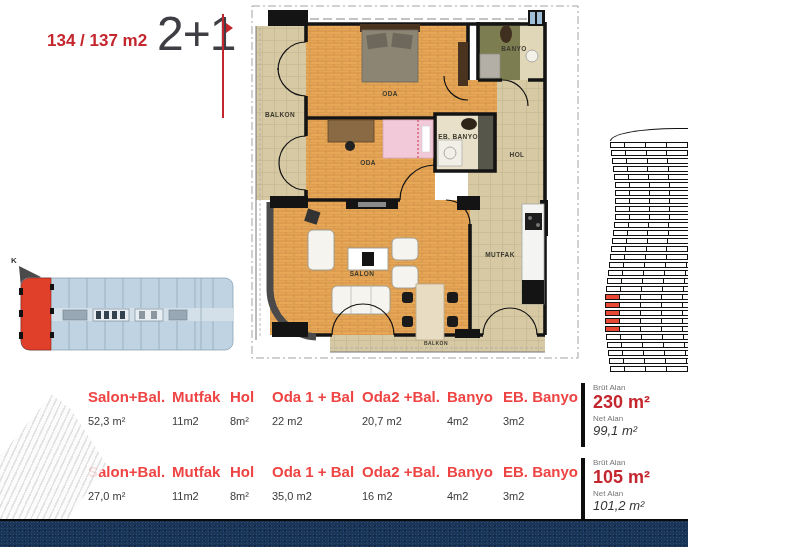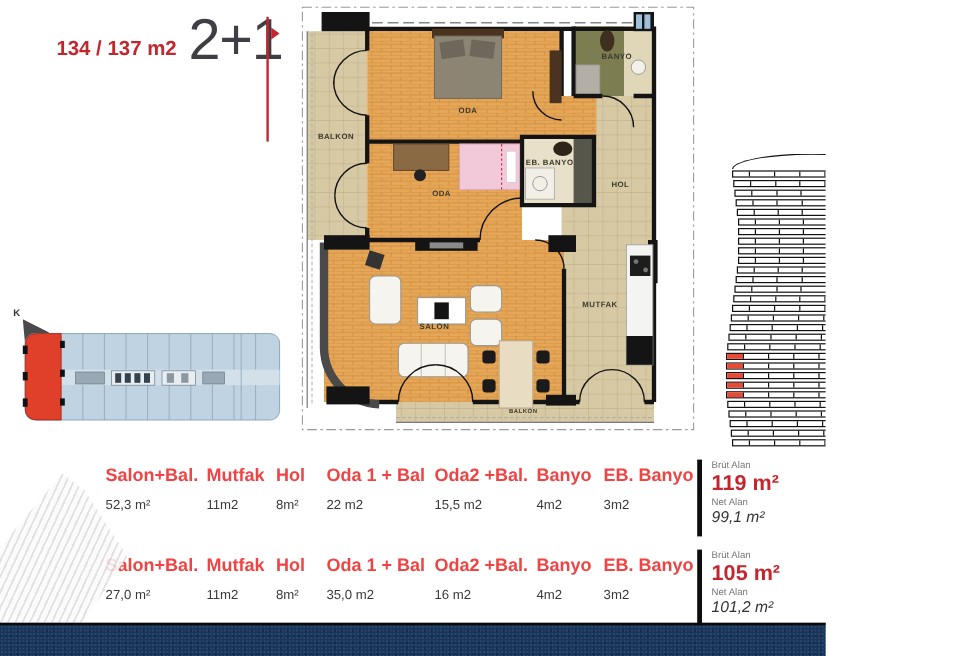--- a/index.html
+++ b/index.html
@@ -623,36 +623,36 @@
         <div class="spec-col" style="width: 42px;">
           <div class="spec-header">Hol</div>
           <div class="spec-value">8m²</div>
         </div>
         <div class="spec-col" style="width: 90px;">
           <div class="spec-header">Oda 1 + Bal</div>
           <div class="spec-value">22 m2</div>
         </div>
         <div class="spec-col" style="width: 85px;">
           <div class="spec-header">Oda2 +Bal.</div>
-          <div class="spec-value">15,5 m2</div>
+          <div class="spec-value">20,7 m2</div>
         </div>
         <div class="spec-col" style="width: 56px;">
           <div class="spec-header">Banyo</div>
           <div class="spec-value">4m2</div>
         </div>
         <div class="spec-col" style="width: 80px;">
           <div class="spec-header">EB. Banyo</div>
           <div class="spec-value">3m2</div>
         </div>
       </div>
     <div class="spec-totals">
       <div class="totals-bar"></div>
       <div class="totals-text">
         <div class="brut-label">Brüt Alan</div>
-        <div class="brut-value">119 m²</div>
+        <div class="brut-value">230 m²</div>
         <div class="net-label">Net Alan</div>
         <div class="net-value">99,1 m²</div>
       </div>
     </div>
   </div>
 
   <div class="spec-row r1">
     <div class="spec-cols" id="spec-cols-1">
         <div class="spec-col" style="width: 84px;">
           <div class="spec-header">Salon+Bal.</div>

